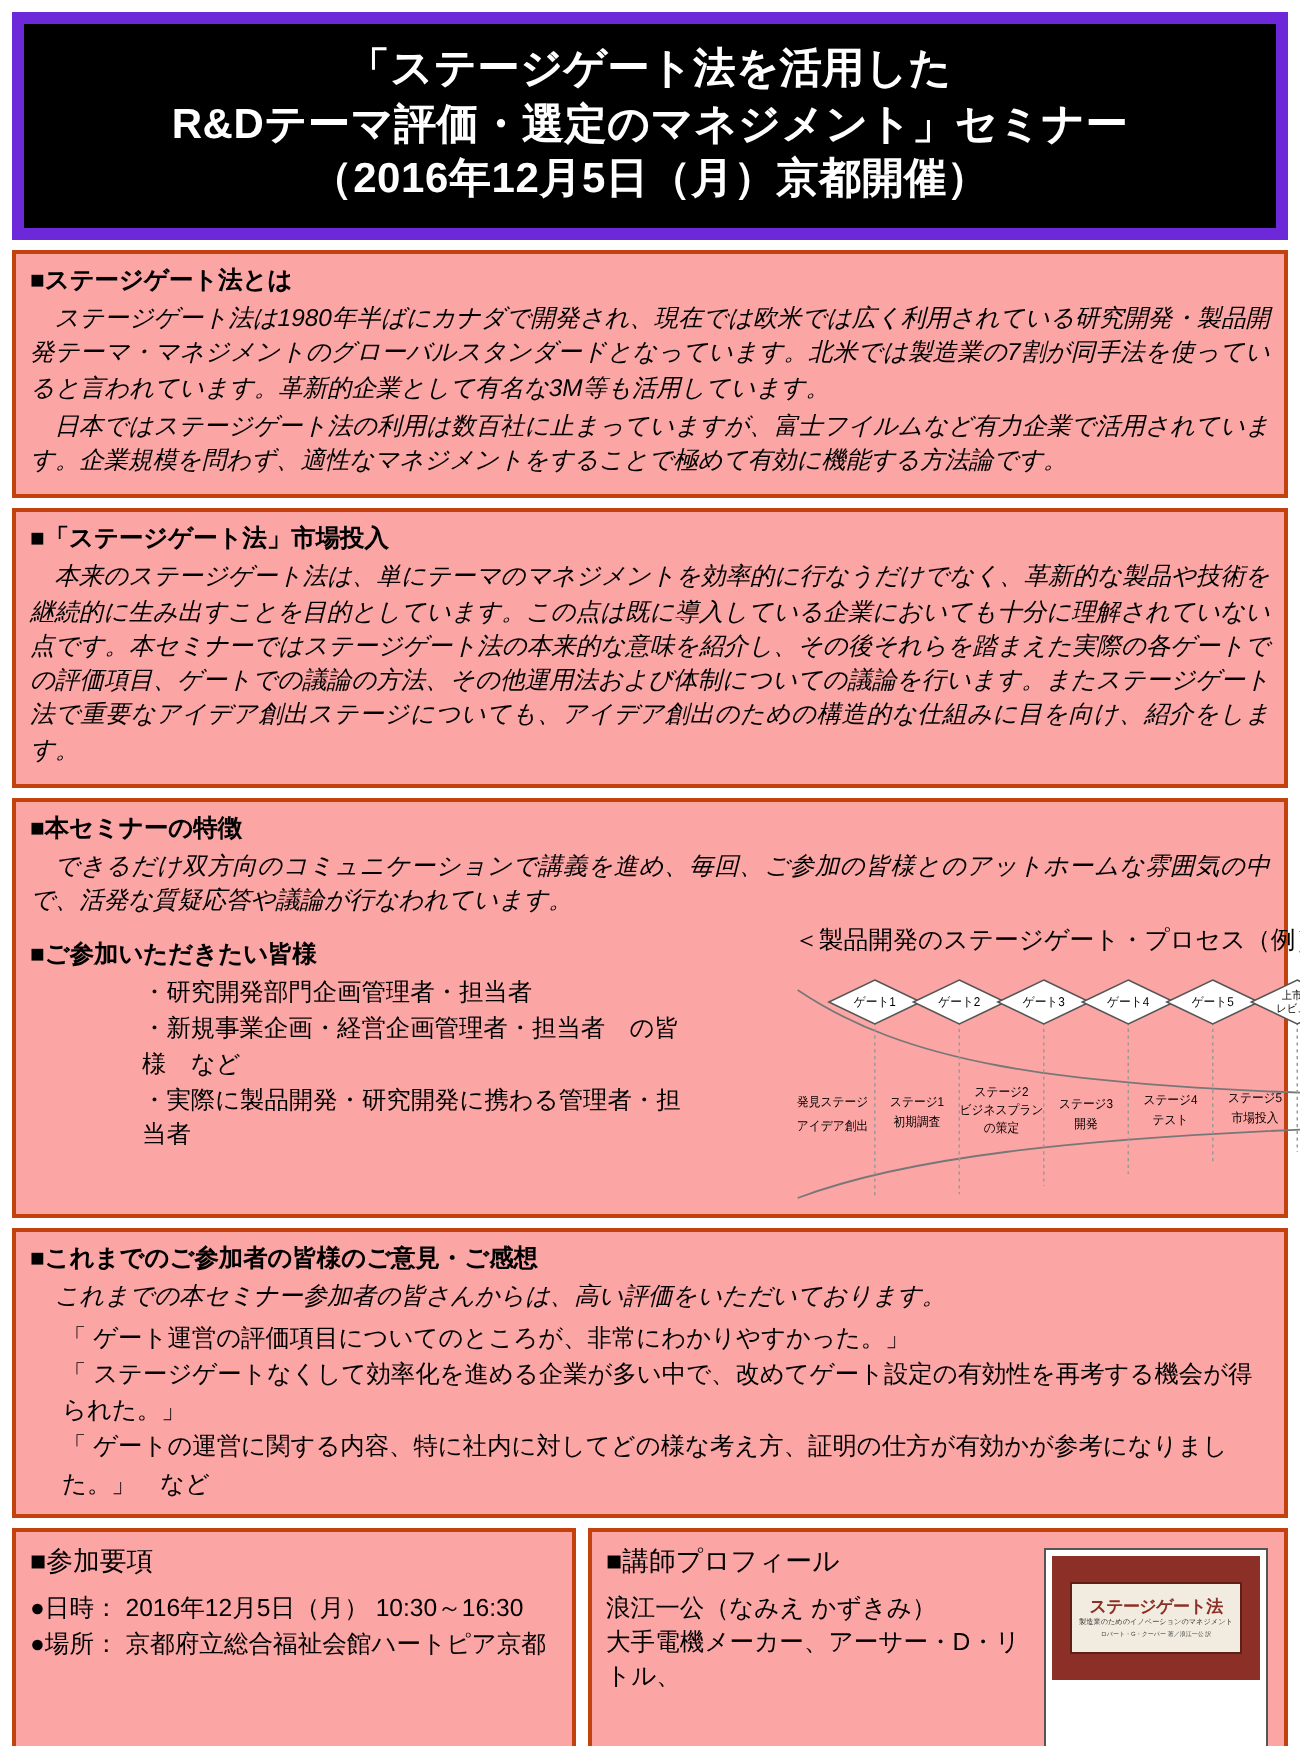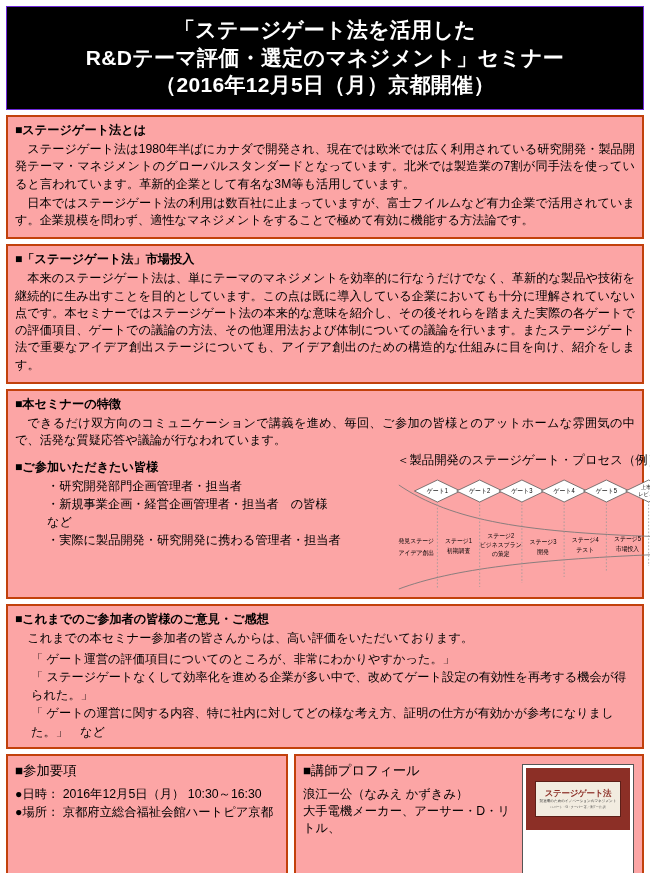--- a/index.html
+++ b/index.html
@@ -22,21 +22,21 @@
     padding: 6px 6px 4px 6px;
   }
 
   
   .title-banner {
     background: #000000;
     color: #ffffff;
     text-align: center;
     padding: 9px 4px 10px 4px;
     margin: 0 0 5px 0;
-    border: 1px solid #6d28d9;
+    border: 6px solid #6d28d9;
   }
   .title-line {
     font-size: 21px;
     font-weight: bold;
     line-height: 1.32;
     letter-spacing: 0.3px;
     white-space: nowrap;
   }
 
   
@@ -56,32 +56,34 @@
     font-weight: bold;
     line-height: 1.45;
     margin: 0 0 1px 0;
   }
   .para {
     font-size: 12.2px;
     line-height: 1.42;
     margin: 0 0 2px 0;
     text-align: justify;
     text-justify: inter-ideograph;
+    font-style: italic;
   }
   .para.indent { text-indent: 1em; }
   .spacer { height: 8px; }
 
   .bullet-list {
     list-style: none;
     margin: 0;
     padding: 0 0 0 32px;
   }
   .bullet-list li {
     font-size: 12.2px;
     line-height: 1.46;
+    margin-left: 24px;
   }
 
   .quote-list {
     list-style: none;
     margin: 0;
     padding: 0 0 0 16px;
   }
   .quote-list li {
     font-size: 12.2px;
     line-height: 1.5;

